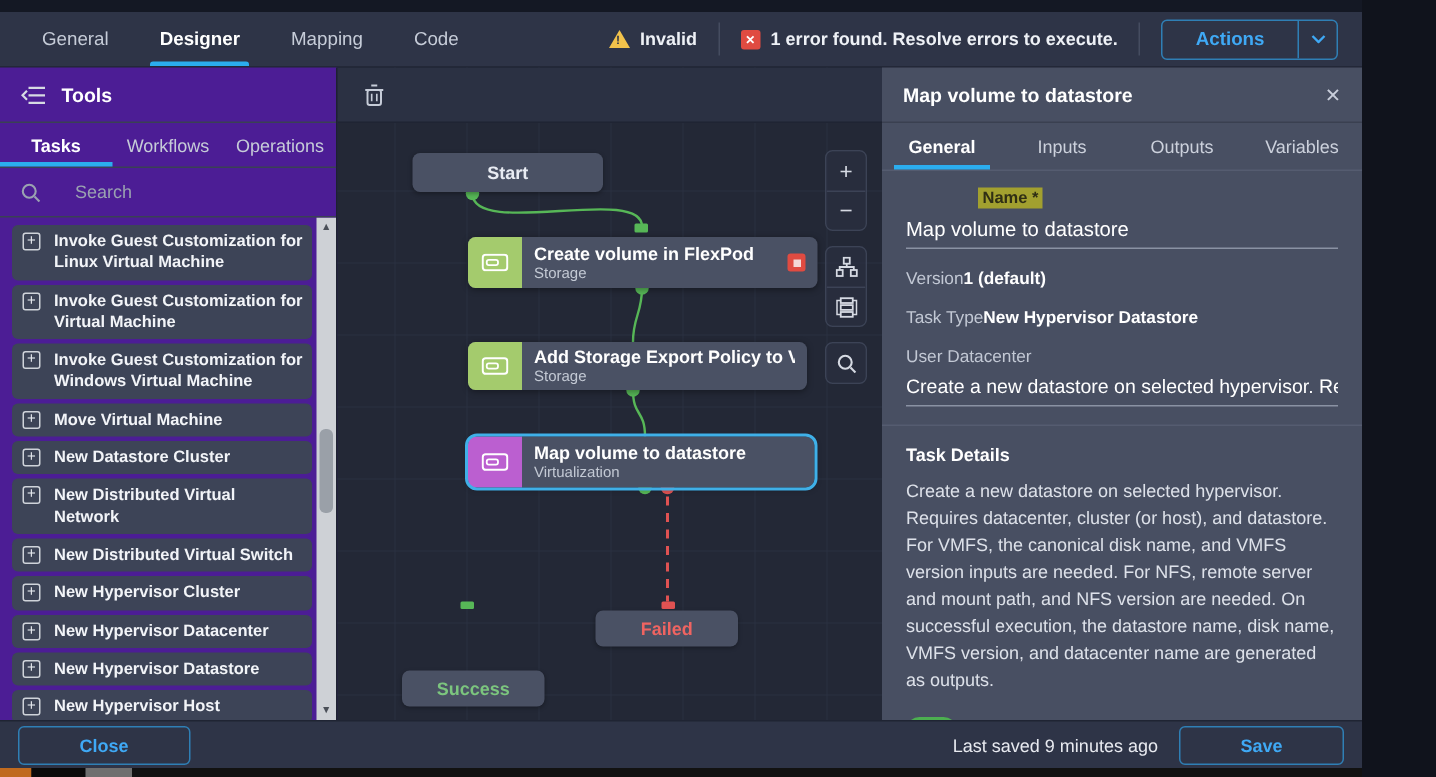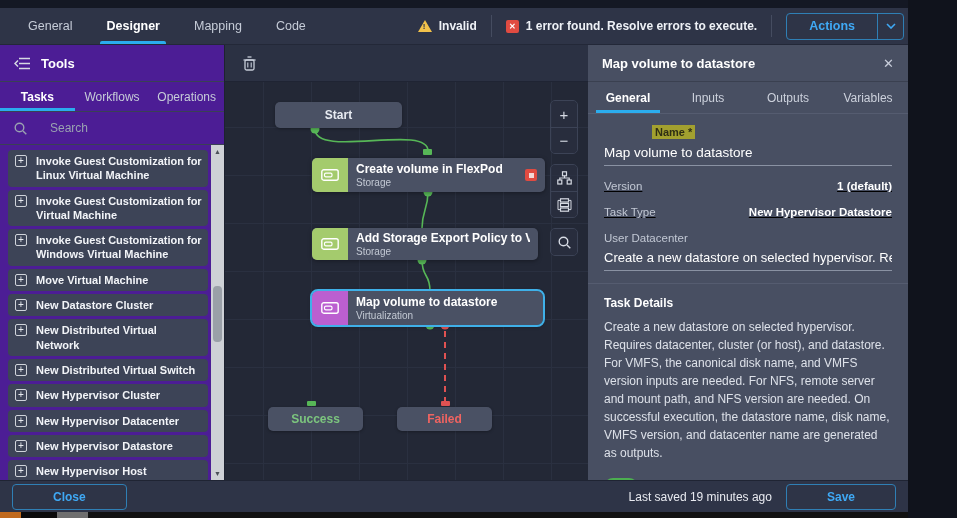--- a/index.html
+++ b/index.html
@@ -8,21 +8,21 @@
 
   
   .top-strip { height:8px; background:#141824; }
 
   
   .topnav { height:37px; background:#2e3447; display:flex; align-items:stretch; border-bottom:1px solid #232838; }
   .topnav-tabs { display:flex; align-items:stretch; padding-left:28px; gap:34px; }
   .nav-tab { display:flex; align-items:center; color:#c6ccd8; font-size:12.5px; cursor:pointer; position:relative; }
   .nav-tab.active { color:#ffffff; font-weight:bold; }
   .nav-tab.active::after { content:""; position:absolute; left:-6px; right:-6px; bottom:0; height:3px; background:#2badee; border-radius:2px 2px 0 0; }
-  .topnav-right { margin-left:auto; display:flex; align-items:center; gap:14px; padding-right:4px; }
+  .topnav-right { margin-left:auto; display:flex; align-items:center; gap:14px; padding-right:16px; }
   .status-item { display:flex; align-items:center; gap:7px; color:#eef1f6; font-size:12px; font-weight:bold; }
   .warn-triangle { width:0; height:0; border-left:7px solid transparent; border-right:7px solid transparent; border-bottom:12px solid #f2c24b; position:relative; }
   .warn-triangle::after { content:"!"; position:absolute; left:-2px; top:2px; font-size:8px; color:#2e3447; font-weight:bold; }
   .err-badge { width:13px; height:13px; background:#e04b41; border-radius:2px; display:flex; align-items:center; justify-content:center; color:#fff; font-size:8px; font-weight:bold; }
   .v-divider { width:1px; height:22px; background:#454c60; }
   .actions-btn { display:flex; align-items:stretch; border:1px solid #2f7fb5; border-radius:4px; height:27px; overflow:hidden; }
   .actions-main { padding:0 22px; display:flex; align-items:center; color:#3fa9f5; font-size:12.5px; font-weight:bold; cursor:pointer; }
   .actions-caret { width:26px; display:flex; align-items:center; justify-content:center; border-left:1px solid #2f7fb5; color:#3fa9f5; cursor:pointer; font-size:10px; }
 
   
@@ -59,42 +59,42 @@
   .task-node { background:#4a5164; display:flex; align-items:stretch; box-shadow:0 1px 4px rgba(0,0,0,.35); cursor:pointer; }
   .task-node.selected { outline:2px solid #3fb0e8; outline-offset:0; border-radius:6px; }
   .node-iconblock { width:36px; border-radius:5px 0 0 5px; display:flex; align-items:center; justify-content:center; }
   .node-iconblock.green { background:#a4cb6d; }
   .node-iconblock.purple { background:#bb5fd0; }
   .node-texts { flex:1; display:flex; flex-direction:column; justify-content:center; padding:0 8px; overflow:hidden; }
   .node-title { color:#ffffff; font-size:12px; font-weight:bold; white-space:nowrap; overflow:hidden; }
   .node-sub { color:#c3c9d4; font-size:10px; margin-top:1px; }
   .node-errbadge { align-self:center; margin-right:8px; width:12px; height:12px; background:#e04b41; border-radius:2px; display:flex; align-items:center; justify-content:center; }
   .node-errbadge span { width:5px; height:5px; background:#f4d8d6; display:block; }
-  .success-label { color:#7cc57e; }
+  .success-label { color:#7cc57e;margin-top:40px; }
   .failed-label { color:#ef6461; }
   .zoom-controls { position:absolute; right:10px; top:55px; display:flex; flex-direction:column; gap:10px; }
   .zc-group { border:1px solid #3c4356; border-radius:5px; overflow:hidden; display:flex; flex-direction:column; }
   .zc-btn { width:26px; height:26px; display:flex; align-items:center; justify-content:center; color:#d6dae3; font-size:15px; cursor:pointer; background:rgba(43,49,67,.6); }
   .zc-group .zc-btn + .zc-btn { border-top:1px solid #3c4356; }
   .zc-single { border:1px solid #3c4356; border-radius:5px; }
 
   
   .panel { width:320px; background:#484f62; display:flex; flex-direction:column; }
   .panel-header { height:37px; display:flex; align-items:center; justify-content:space-between; padding:0 14px; border-bottom:1px solid #3a4050; }
   .panel-title { color:#ffffff; font-size:13px; font-weight:bold; }
   .panel-close { color:#c9cedb; font-size:13px; cursor:pointer; }
   .panel-tabs { height:32px; display:flex; border-bottom:1px solid #555c70; }
   .panel-tab { flex:1; display:flex; align-items:center; justify-content:center; color:#ccd1dc; font-size:12px; cursor:pointer; position:relative; }
   .panel-tab.active { color:#fff; font-weight:bold; }
   .panel-tab.active::after { content:""; position:absolute; left:8px; right:8px; bottom:0; height:3px; background:#2badee; }
   .panel-body { flex:1; padding:12px 16px; overflow:hidden; }
   .field-label { font-size:11px; color:#c2c8d4;padding-left:48px; }
   .hl { background:#a2a02f; color:#2f2e14; font-weight:bold; padding:1px 3px; }
   .name-value { color:#ffffff; font-size:13.5px; margin-top:7px; padding-bottom:5px; border-bottom:1px solid #8a92a3; cursor:text; }
-  .kv-row { display:flex; justify-content:space-between; align-items:baseline; margin-top:14px;text-decoration:underline; }
+  .kv-row { display:flex; align-items:baseline; margin-top:14px; }
   .kv-key { color:#c2c8d4; font-size:11.5px; }
   .kv-val { color:#ffffff; font-size:11.5px; font-weight:bold; }
   .desc-label { margin-top:14px; color:#c2c8d4; font-size:11.5px; }
   .desc-value { margin-top:6px; color:#ffffff; font-size:13px; white-space:nowrap; overflow:hidden; padding-bottom:5px; border-bottom:1px solid #8a92a3; cursor:text; }
   .section-divider { height:1px; background:#555c70; margin:12px -16px 0; }
   .td-heading { margin-top:12px; color:#ffffff; font-size:12px; font-weight:bold; }
   .td-text { margin-top:8px; color:#dde1e9; font-size:12px; line-height:1.5; }
   .toggle-row { margin-top:16px; display:flex; align-items:center; gap:10px; }
   .toggle { width:34px; height:18px; border-radius:9px; background:#4caf50; position:relative; cursor:pointer; }
 
@@ -339,21 +339,21 @@
           <div class="toggle"></div>
 
         </div>
       </div>
     </div>
   </div>
 
   <div class="footer">
     <button class="btn-outline">Close</button>
     <div class="footer-right">
-      <span class="last-saved">Last saved 19 minutes ago</span>
+      <span class="last-saved">Last saved 9 minutes ago</span>
       <button class="btn-outline">Save</button>
     </div>
   </div>
 
   <div class="bottom-strip">
     <div class="bs-orange"></div>
     <div class="bs-black1"></div>
     <div class="bs-gray"></div>
     <div class="bs-black2"></div>
   </div>

